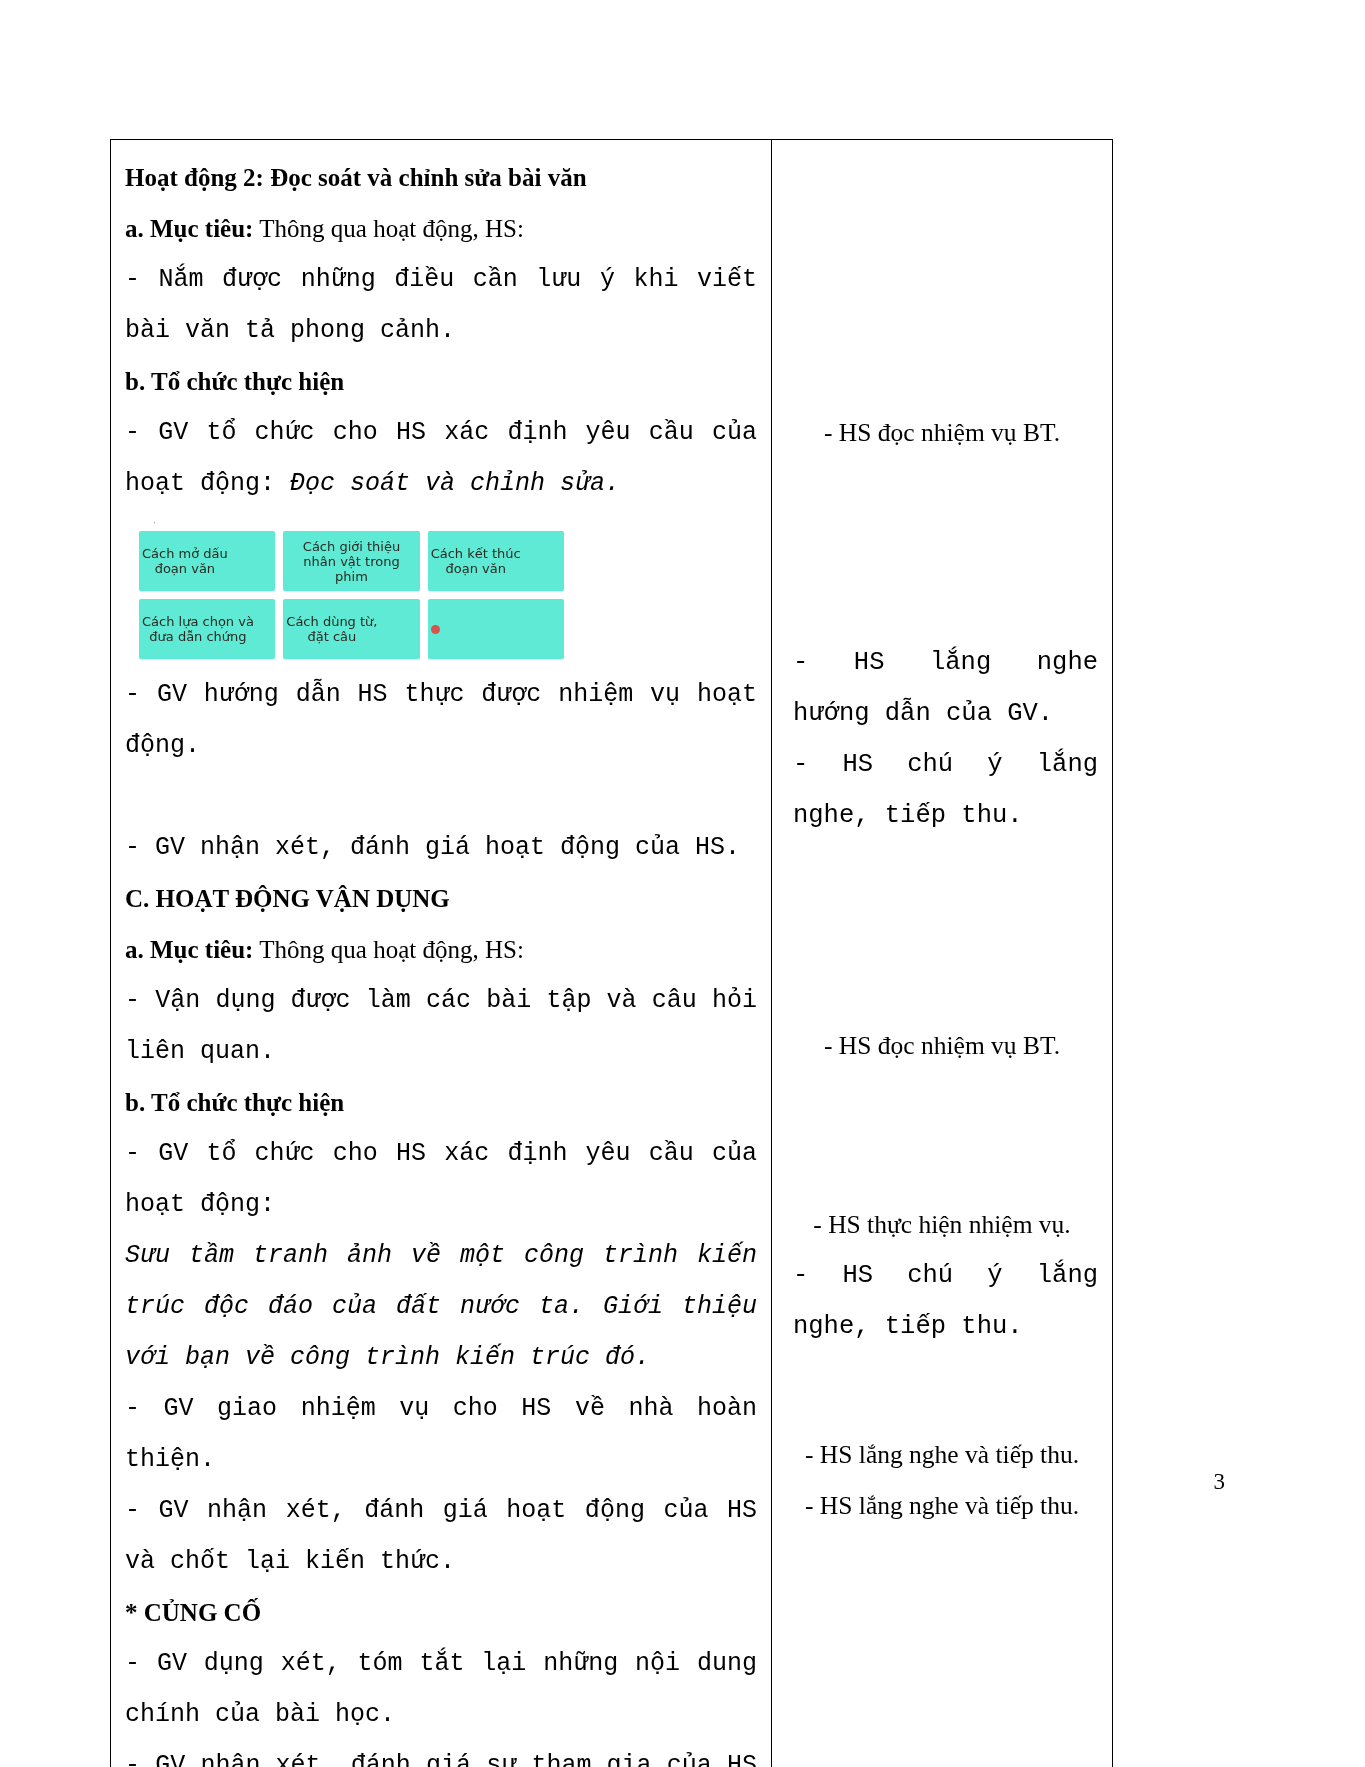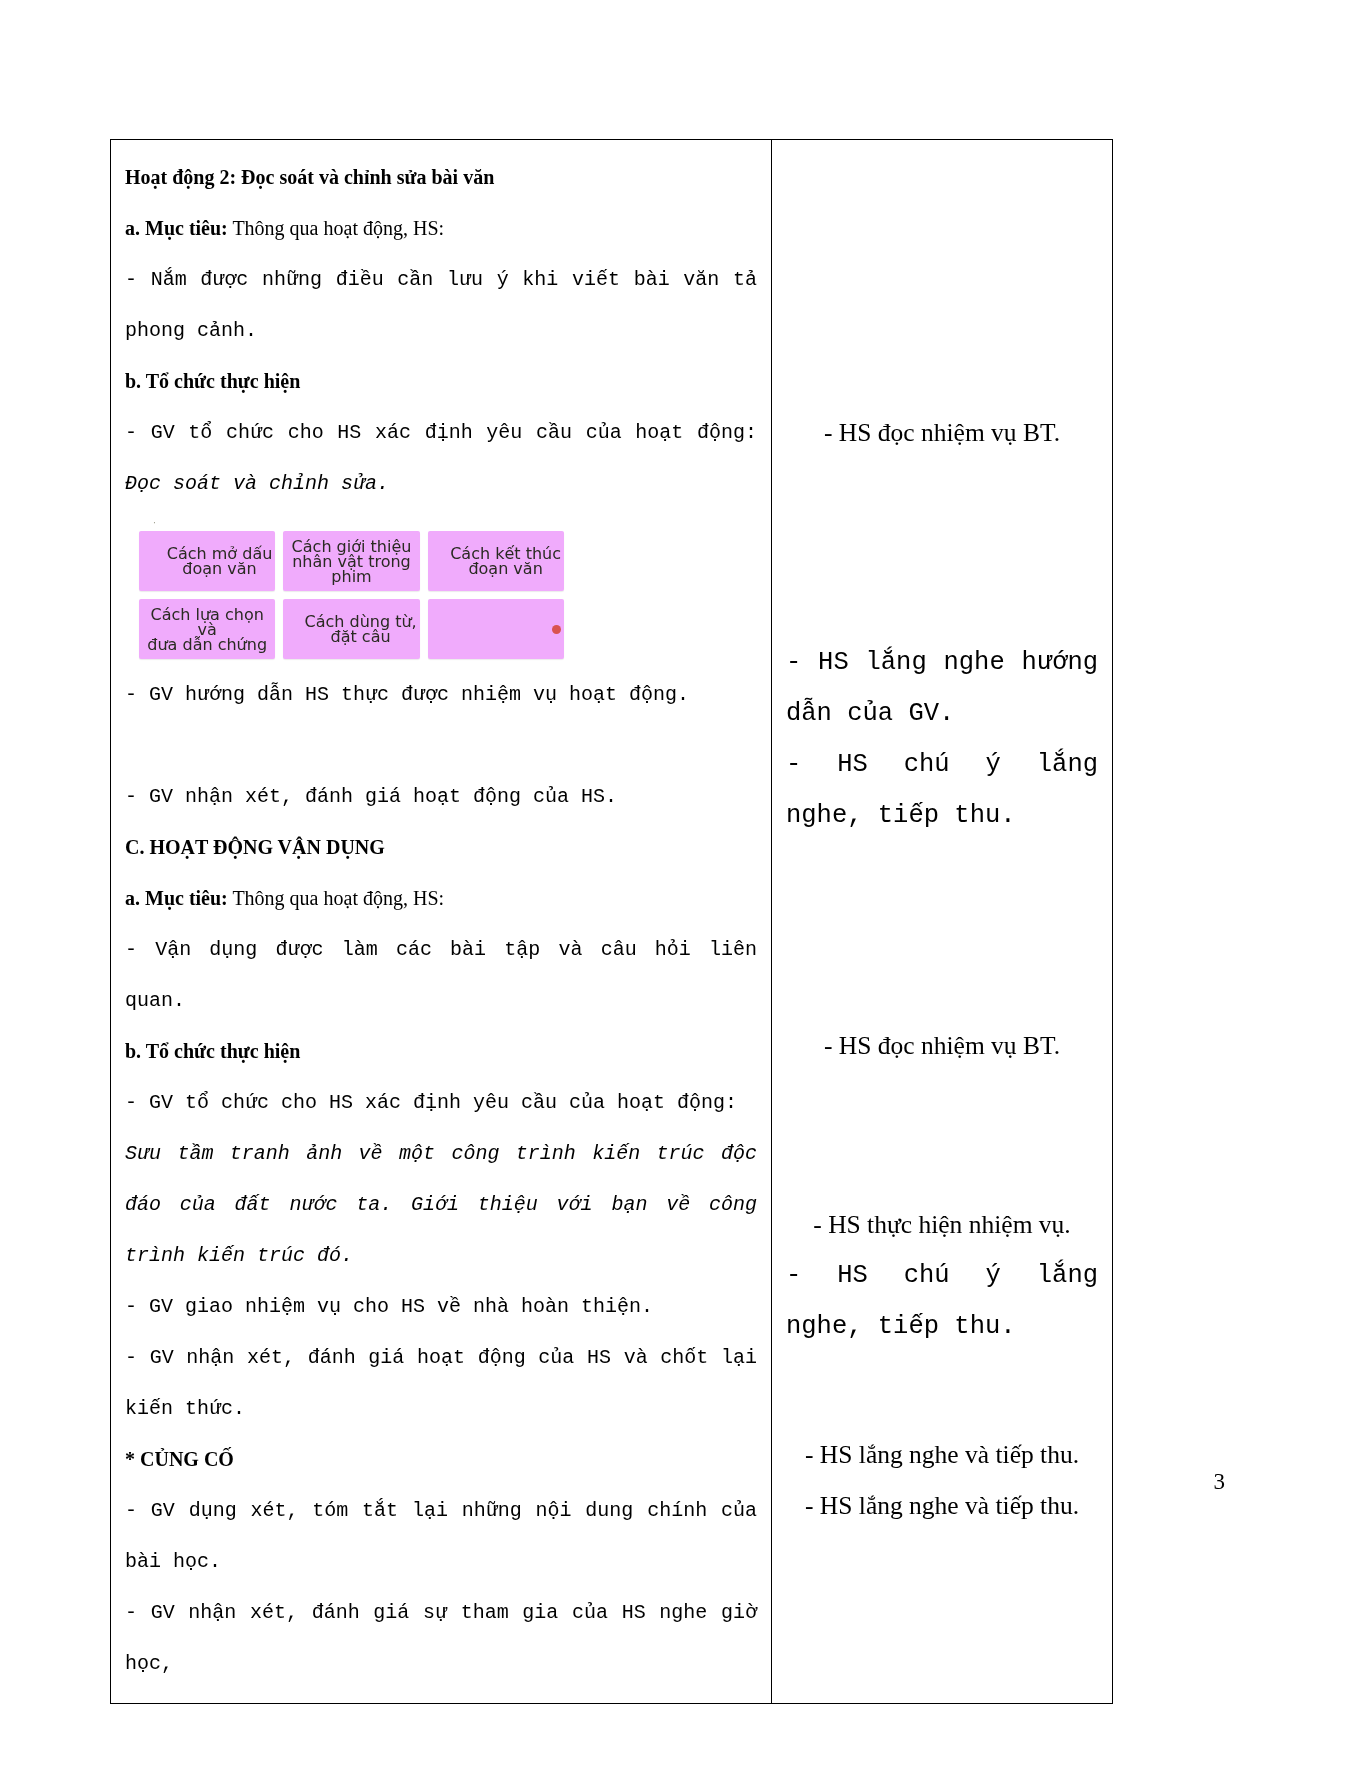--- a/index.html
+++ b/index.html
@@ -45,63 +45,63 @@
   .cell-inner-left {
     padding: 12px 14px 14px 14px;
   }
   .cell-inner-right {
     padding: 12px 14px 14px 14px;
   }
 
   
   p {
     margin: 0;
-    font-size: 20px;
+    font-size: 25px;
     line-height: 51px;
   }
   .just {
     text-align: justify;
     text-align-last: left;
     font-family: Liberation Mono, monospace;
   }
   .b  { font-weight: bold; }
   .i  { font-style: italic; }
   .spacer-line { height: 51px; }
   .spacer-half { height: 26px; }
 
   
   .rblock { font-size: 25.5px; line-height: 51px; text-align: center; }
-  .rblock.just { text-align: justify; text-align-last: left; }
+  .rblock.just { text-align: justify; text-align-last: left; margin-left: 7px; }
 
   
   .slide-figure {
     position: relative;
     width: 425px;
     height: 148px;
     margin: 8px 0 4px 14px;
     background: #ffffff;
   }
   .slide-grid {
     position: absolute;
     left: 0; top: 14px;
     width: 425px;
     display: grid;
     grid-template-columns: repeat(3, 1fr);
     grid-template-rows: repeat(2, 60px);
     gap: 8px 8px;
   }
   .slide-box {
-    background: #f0abfc;
+    background: #5eead4;
     border-radius: 2px;
     display: flex;
     align-items: center;
-    justify-content: flex-end;
+    justify-content: flex-start;
     text-align: center;
     font-family: "DejaVu Sans", "Liberation Sans", sans-serif;
-    font-size: 16px;
+    font-size: 13px;
     line-height: 15px;
     color: #2a2a22;
     padding: 2px 3px;
     box-sizing: border-box;
     box-shadow: 0 1px 1px rgba(0,0,0,0.08);
   }
   .slide-box.empty { }
   .red-dot {
     width: 9px;
     height: 9px;

